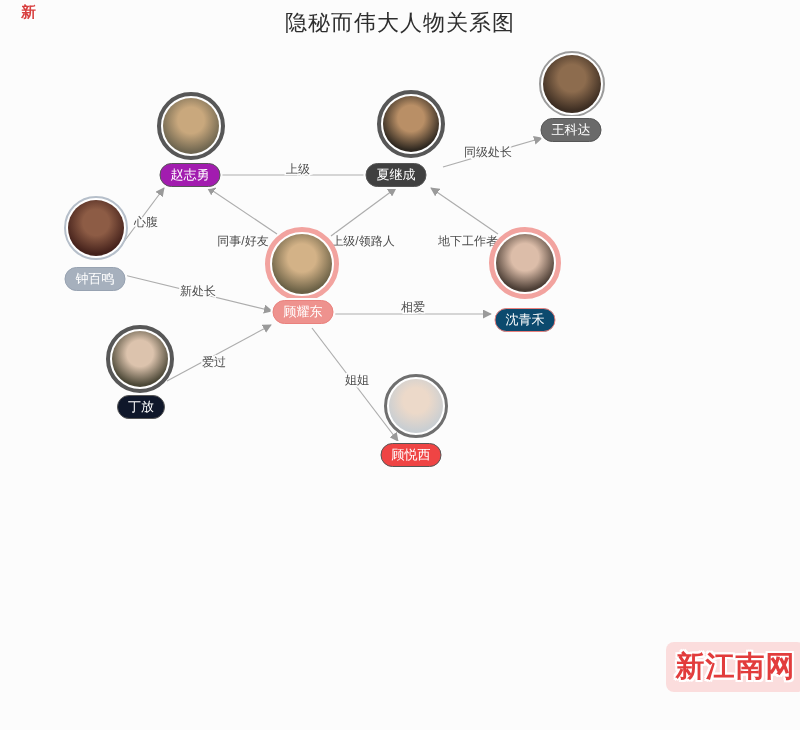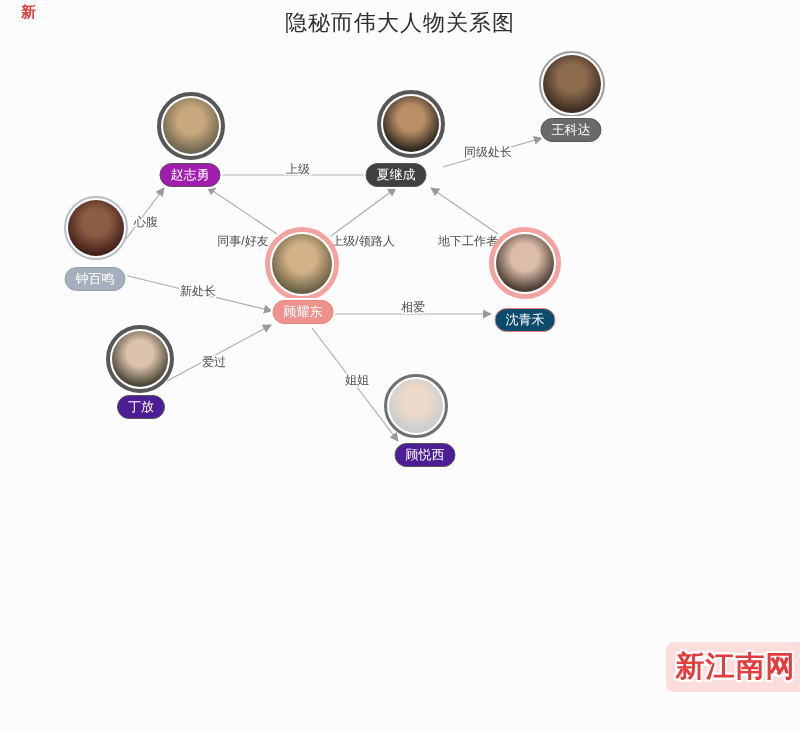--- a/index.html
+++ b/index.html
@@ -92,24 +92,24 @@
         <div class="photo" style="background: radial-gradient(circle at 50% 40%, rgb(211, 178, 135) 0%, rgb(211, 178, 135) 30%, rgb(107, 97, 70) 72%);"></div>
       </div>
       <div class="pill" style="left: 303px; top: 312px; background: rgb(238, 146, 142); border-color: rgb(234, 129, 125);">顾耀东</div>
       <div class="avatar" style="left: 489px; top: 227px; width: 72px; height: 72px; border-width: 5px; border-color: rgb(242, 163, 159);">
         <div class="photo" style="background: radial-gradient(circle at 50% 40%, rgb(220, 189, 169) 0%, rgb(220, 189, 169) 30%, rgb(76, 62, 53) 72%);"></div>
       </div>
       <div class="pill" style="left: 525px; top: 320px; background: #0c4a6e; border-color: rgb(234, 129, 125);">沈青禾</div>
       <div class="avatar" style="left: 106px; top: 325px; width: 68px; height: 68px; border-width: 4px; border-color: rgb(87, 87, 87);">
         <div class="photo" style="background: radial-gradient(circle at 50% 40%, rgb(220, 195, 173) 0%, rgb(220, 195, 173) 30%, rgb(76, 72, 55) 72%);"></div>
       </div>
-      <div class="pill" style="left: 141px; top: 407px; background: #4c1d95; border-color: rgb(86, 86, 86);">丁放</div>
+      <div class="pill" style="left: 141px; top: 407px; background: #0f172a; border-color: rgb(86, 86, 86);">丁放</div>
       <div class="avatar" style="left: 384px; top: 374px; width: 64px; height: 64px; border-width: 3px; border-color: rgb(111, 111, 111);">
         <div class="photo" style="background: radial-gradient(circle at 50% 40%, rgb(236, 217, 201) 0%, rgb(236, 217, 201) 30%, rgb(201, 206, 210) 72%);"></div>
       </div>
-      <div class="pill" style="left: 425px; top: 455px; background: #4c1d95; border-color: rgb(86, 86, 86);">顾悦西</div>
+      <div class="pill" style="left: 411px; top: 455px; background: #ef4444; border-color: rgb(86, 86, 86);">顾悦西</div>
     </div>
 
   <div class="wm-box">
     <div class="wm-title">新江南网</div>
   </div>
 
 </div>
 
 </body></html>

